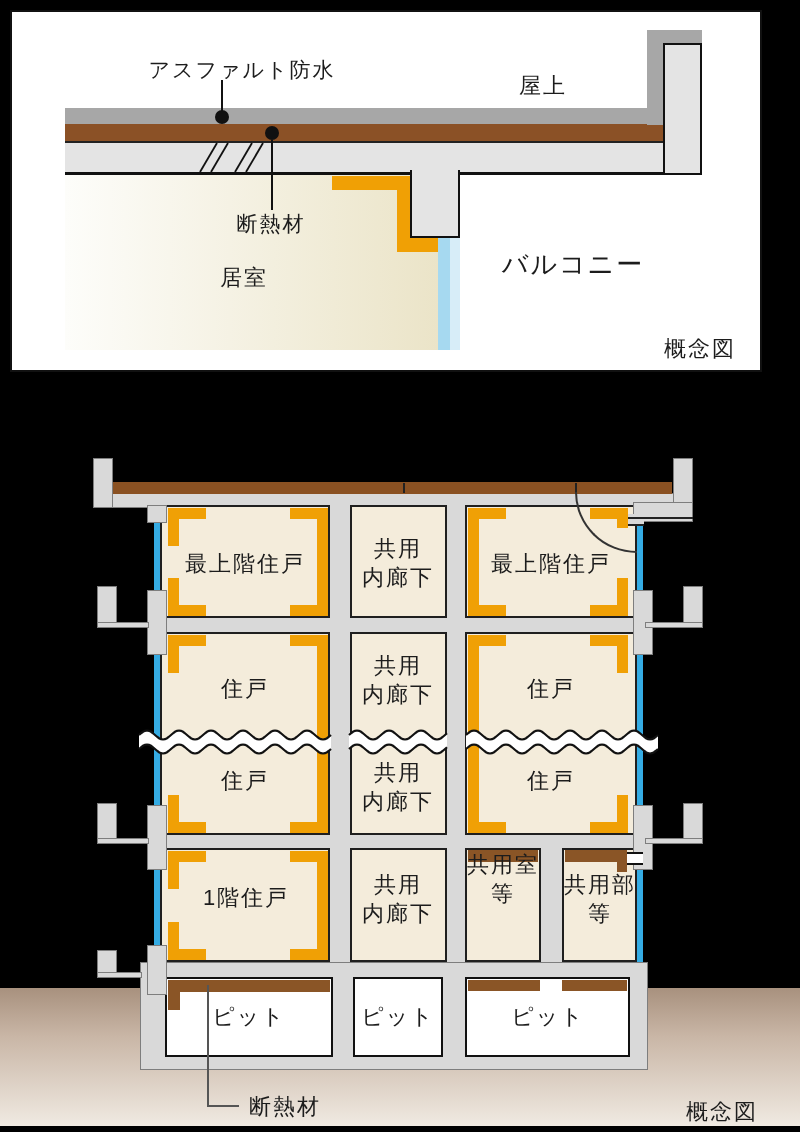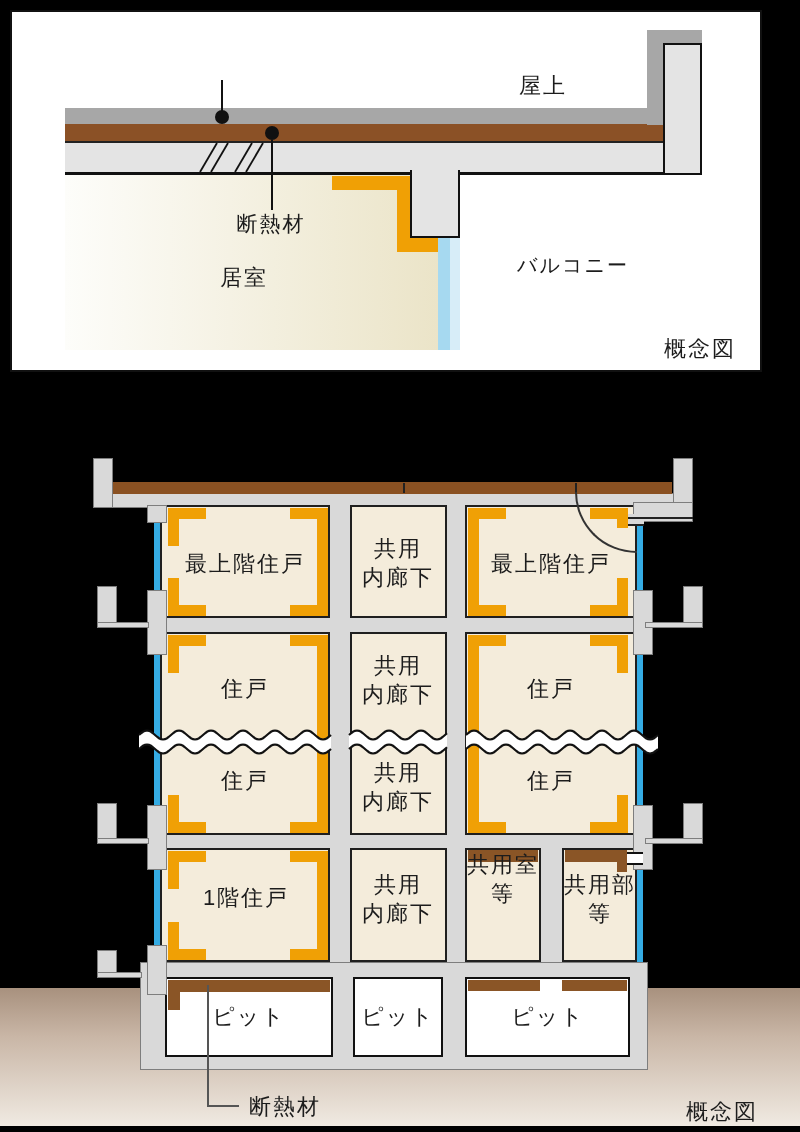--- a/index.html
+++ b/index.html
@@ -138,24 +138,25 @@
     <svg class="el" style="left:349px;top:728px" width="98" height="30">
       <path d="M0,7.00 L2,5.28 L4,3.82 L6,2.84 L8,2.50 L10,2.84 L12,3.82 L14,5.28 L16,7.00 L18,8.72 L20,10.18 L22,11.16 L24,11.50 L26,11.16 L28,10.18 L30,8.72 L32,7.00 L34,5.28 L36,3.82 L38,2.84 L40,2.50 L42,2.84 L44,3.82 L46,5.28 L48,7.00 L50,8.72 L52,10.18 L54,11.16 L56,11.50 L58,11.16 L60,10.18 L62,8.72 L64,7.00 L66,5.28 L68,3.82 L70,2.84 L72,2.50 L74,2.84 L76,3.82 L78,5.28 L80,7.00 L82,8.72 L84,10.18 L86,11.16 L88,11.50 L90,11.16 L92,10.18 L94,8.72 L96,7.00 L98,5.28 L98,19.28 L96,21.00 L94,22.72 L92,24.18 L90,25.16 L88,25.50 L86,25.16 L84,24.18 L82,22.72 L80,21.00 L78,19.28 L76,17.82 L74,16.84 L72,16.50 L70,16.84 L68,17.82 L66,19.28 L64,21.00 L62,22.72 L60,24.18 L58,25.16 L56,25.50 L54,25.16 L52,24.18 L50,22.72 L48,21.00 L46,19.28 L44,17.82 L42,16.84 L40,16.50 L38,16.84 L36,17.82 L34,19.28 L32,21.00 L30,22.72 L28,24.18 L26,25.16 L24,25.50 L22,25.16 L20,24.18 L18,22.72 L16,21.00 L14,19.28 L12,17.82 L10,16.84 L8,16.50 L6,16.84 L4,17.82 L2,19.28 L0,21.00 Z" fill="#fff"></path>
       <path d="M0,7.00 L2,5.28 L4,3.82 L6,2.84 L8,2.50 L10,2.84 L12,3.82 L14,5.28 L16,7.00 L18,8.72 L20,10.18 L22,11.16 L24,11.50 L26,11.16 L28,10.18 L30,8.72 L32,7.00 L34,5.28 L36,3.82 L38,2.84 L40,2.50 L42,2.84 L44,3.82 L46,5.28 L48,7.00 L50,8.72 L52,10.18 L54,11.16 L56,11.50 L58,11.16 L60,10.18 L62,8.72 L64,7.00 L66,5.28 L68,3.82 L70,2.84 L72,2.50 L74,2.84 L76,3.82 L78,5.28 L80,7.00 L82,8.72 L84,10.18 L86,11.16 L88,11.50 L90,11.16 L92,10.18 L94,8.72 L96,7.00 L98,5.28" fill="none" stroke="#111" stroke-width="2.2"></path>
       <path d="M0,21.00 L2,19.28 L4,17.82 L6,16.84 L8,16.50 L10,16.84 L12,17.82 L14,19.28 L16,21.00 L18,22.72 L20,24.18 L22,25.16 L24,25.50 L26,25.16 L28,24.18 L30,22.72 L32,21.00 L34,19.28 L36,17.82 L38,16.84 L40,16.50 L42,16.84 L44,17.82 L46,19.28 L48,21.00 L50,22.72 L52,24.18 L54,25.16 L56,25.50 L58,25.16 L60,24.18 L62,22.72 L64,21.00 L66,19.28 L68,17.82 L70,16.84 L72,16.50 L74,16.84 L76,17.82 L78,19.28 L80,21.00 L82,22.72 L84,24.18 L86,25.16 L88,25.50 L90,25.16 L92,24.18 L94,22.72 L96,21.00 L98,19.28" fill="none" stroke="#111" stroke-width="2.2"></path>
     </svg>
     <svg class="el" style="left:466px;top:728px" width="192" height="30">
       <path d="M0,7.00 L2,5.28 L4,3.82 L6,2.84 L8,2.50 L10,2.84 L12,3.82 L14,5.28 L16,7.00 L18,8.72 L20,10.18 L22,11.16 L24,11.50 L26,11.16 L28,10.18 L30,8.72 L32,7.00 L34,5.28 L36,3.82 L38,2.84 L40,2.50 L42,2.84 L44,3.82 L46,5.28 L48,7.00 L50,8.72 L52,10.18 L54,11.16 L56,11.50 L58,11.16 L60,10.18 L62,8.72 L64,7.00 L66,5.28 L68,3.82 L70,2.84 L72,2.50 L74,2.84 L76,3.82 L78,5.28 L80,7.00 L82,8.72 L84,10.18 L86,11.16 L88,11.50 L90,11.16 L92,10.18 L94,8.72 L96,7.00 L98,5.28 L100,3.82 L102,2.84 L104,2.50 L106,2.84 L108,3.82 L110,5.28 L112,7.00 L114,8.72 L116,10.18 L118,11.16 L120,11.50 L122,11.16 L124,10.18 L126,8.72 L128,7.00 L130,5.28 L132,3.82 L134,2.84 L136,2.50 L138,2.84 L140,3.82 L142,5.28 L144,7.00 L146,8.72 L148,10.18 L150,11.16 L152,11.50 L154,11.16 L156,10.18 L158,8.72 L160,7.00 L162,5.28 L164,3.82 L166,2.84 L168,2.50 L170,2.84 L172,3.82 L174,5.28 L176,7.00 L178,8.72 L180,10.18 L182,11.16 L184,11.50 L186,11.16 L188,10.18 L190,8.72 L192,7.00 L192,21.00 L190,22.72 L188,24.18 L186,25.16 L184,25.50 L182,25.16 L180,24.18 L178,22.72 L176,21.00 L174,19.28 L172,17.82 L170,16.84 L168,16.50 L166,16.84 L164,17.82 L162,19.28 L160,21.00 L158,22.72 L156,24.18 L154,25.16 L152,25.50 L150,25.16 L148,24.18 L146,22.72 L144,21.00 L142,19.28 L140,17.82 L138,16.84 L136,16.50 L134,16.84 L132,17.82 L130,19.28 L128,21.00 L126,22.72 L124,24.18 L122,25.16 L120,25.50 L118,25.16 L116,24.18 L114,22.72 L112,21.00 L110,19.28 L108,17.82 L106,16.84 L104,16.50 L102,16.84 L100,17.82 L98,19.28 L96,21.00 L94,22.72 L92,24.18 L90,25.16 L88,25.50 L86,25.16 L84,24.18 L82,22.72 L80,21.00 L78,19.28 L76,17.82 L74,16.84 L72,16.50 L70,16.84 L68,17.82 L66,19.28 L64,21.00 L62,22.72 L60,24.18 L58,25.16 L56,25.50 L54,25.16 L52,24.18 L50,22.72 L48,21.00 L46,19.28 L44,17.82 L42,16.84 L40,16.50 L38,16.84 L36,17.82 L34,19.28 L32,21.00 L30,22.72 L28,24.18 L26,25.16 L24,25.50 L22,25.16 L20,24.18 L18,22.72 L16,21.00 L14,19.28 L12,17.82 L10,16.84 L8,16.50 L6,16.84 L4,17.82 L2,19.28 L0,21.00 Z" fill="#fff"></path>
       <path d="M0,7.00 L2,5.28 L4,3.82 L6,2.84 L8,2.50 L10,2.84 L12,3.82 L14,5.28 L16,7.00 L18,8.72 L20,10.18 L22,11.16 L24,11.50 L26,11.16 L28,10.18 L30,8.72 L32,7.00 L34,5.28 L36,3.82 L38,2.84 L40,2.50 L42,2.84 L44,3.82 L46,5.28 L48,7.00 L50,8.72 L52,10.18 L54,11.16 L56,11.50 L58,11.16 L60,10.18 L62,8.72 L64,7.00 L66,5.28 L68,3.82 L70,2.84 L72,2.50 L74,2.84 L76,3.82 L78,5.28 L80,7.00 L82,8.72 L84,10.18 L86,11.16 L88,11.50 L90,11.16 L92,10.18 L94,8.72 L96,7.00 L98,5.28 L100,3.82 L102,2.84 L104,2.50 L106,2.84 L108,3.82 L110,5.28 L112,7.00 L114,8.72 L116,10.18 L118,11.16 L120,11.50 L122,11.16 L124,10.18 L126,8.72 L128,7.00 L130,5.28 L132,3.82 L134,2.84 L136,2.50 L138,2.84 L140,3.82 L142,5.28 L144,7.00 L146,8.72 L148,10.18 L150,11.16 L152,11.50 L154,11.16 L156,10.18 L158,8.72 L160,7.00 L162,5.28 L164,3.82 L166,2.84 L168,2.50 L170,2.84 L172,3.82 L174,5.28 L176,7.00 L178,8.72 L180,10.18 L182,11.16 L184,11.50 L186,11.16 L188,10.18 L190,8.72 L192,7.00" fill="none" stroke="#111" stroke-width="2.2"></path>
       <path d="M0,21.00 L2,19.28 L4,17.82 L6,16.84 L8,16.50 L10,16.84 L12,17.82 L14,19.28 L16,21.00 L18,22.72 L20,24.18 L22,25.16 L24,25.50 L26,25.16 L28,24.18 L30,22.72 L32,21.00 L34,19.28 L36,17.82 L38,16.84 L40,16.50 L42,16.84 L44,17.82 L46,19.28 L48,21.00 L50,22.72 L52,24.18 L54,25.16 L56,25.50 L58,25.16 L60,24.18 L62,22.72 L64,21.00 L66,19.28 L68,17.82 L70,16.84 L72,16.50 L74,16.84 L76,17.82 L78,19.28 L80,21.00 L82,22.72 L84,24.18 L86,25.16 L88,25.50 L90,25.16 L92,24.18 L94,22.72 L96,21.00 L98,19.28 L100,17.82 L102,16.84 L104,16.50 L106,16.84 L108,17.82 L110,19.28 L112,21.00 L114,22.72 L116,24.18 L118,25.16 L120,25.50 L122,25.16 L124,24.18 L126,22.72 L128,21.00 L130,19.28 L132,17.82 L134,16.84 L136,16.50 L138,16.84 L140,17.82 L142,19.28 L144,21.00 L146,22.72 L148,24.18 L150,25.16 L152,25.50 L154,25.16 L156,24.18 L158,22.72 L160,21.00 L162,19.28 L164,17.82 L166,16.84 L168,16.50 L170,16.84 L172,17.82 L174,19.28 L176,21.00 L178,22.72 L180,24.18 L182,25.16 L184,25.50 L186,25.16 L188,24.18 L190,22.72 L192,21.00" fill="none" stroke="#111" stroke-width="2.2"></path>
     </svg>
+    <div class="lbl" style="left:242px;top:70px;font-size:21px">アスファルト防水</div>
     <div class="lbl" style="left:543px;top:86px;font-size:22px">屋上</div>
     <div class="lbl" style="left:271px;top:224px;font-size:21px">断熱材</div>
     <div class="lbl" style="left:244px;top:278px;font-size:22px">居室</div>
-    <div class="lbl" style="left:573px;top:265px;font-size:20px">バルコニー</div>
+    <div class="lbl" style="left:573px;top:265px;font-size:26px">バルコニー</div>
     <div class="lbl" style="left:700px;top:349px;font-size:22px">概念図</div>
     <div class="lbl" style="left:245px;top:564px;font-size:22px">最上階住戸</div>
     <div class="lbl" style="left:551px;top:564px;font-size:22px">最上階住戸</div>
     <div class="lbl" style="left:245px;top:689px;font-size:22px">住戸</div>
     <div class="lbl" style="left:551px;top:689px;font-size:22px">住戸</div>
     <div class="lbl" style="left:245px;top:781px;font-size:22px">住戸</div>
     <div class="lbl" style="left:551px;top:781px;font-size:22px">住戸</div>
     <div class="lbl" style="left:246px;top:898px;font-size:22px">1階住戸</div>
     <div class="lbl" style="left:249px;top:1017px;font-size:22px">ピット</div>
     <div class="lbl" style="left:398px;top:1017px;font-size:22px">ピット</div>

